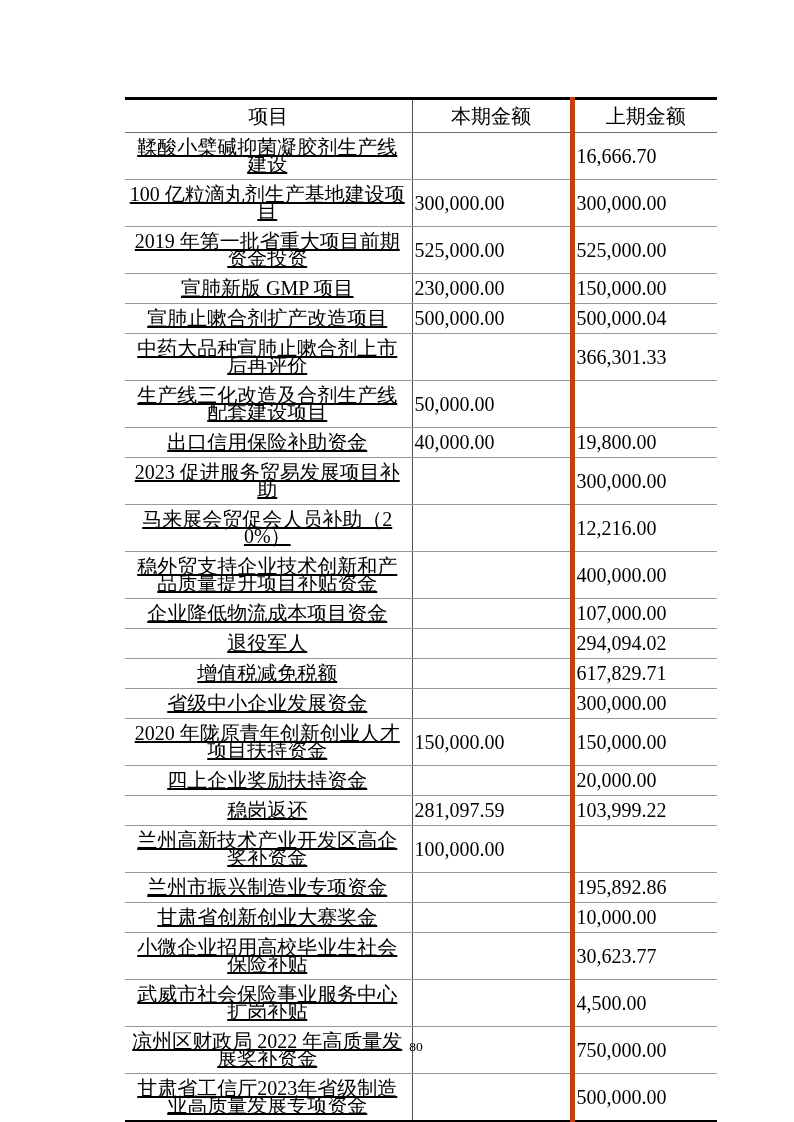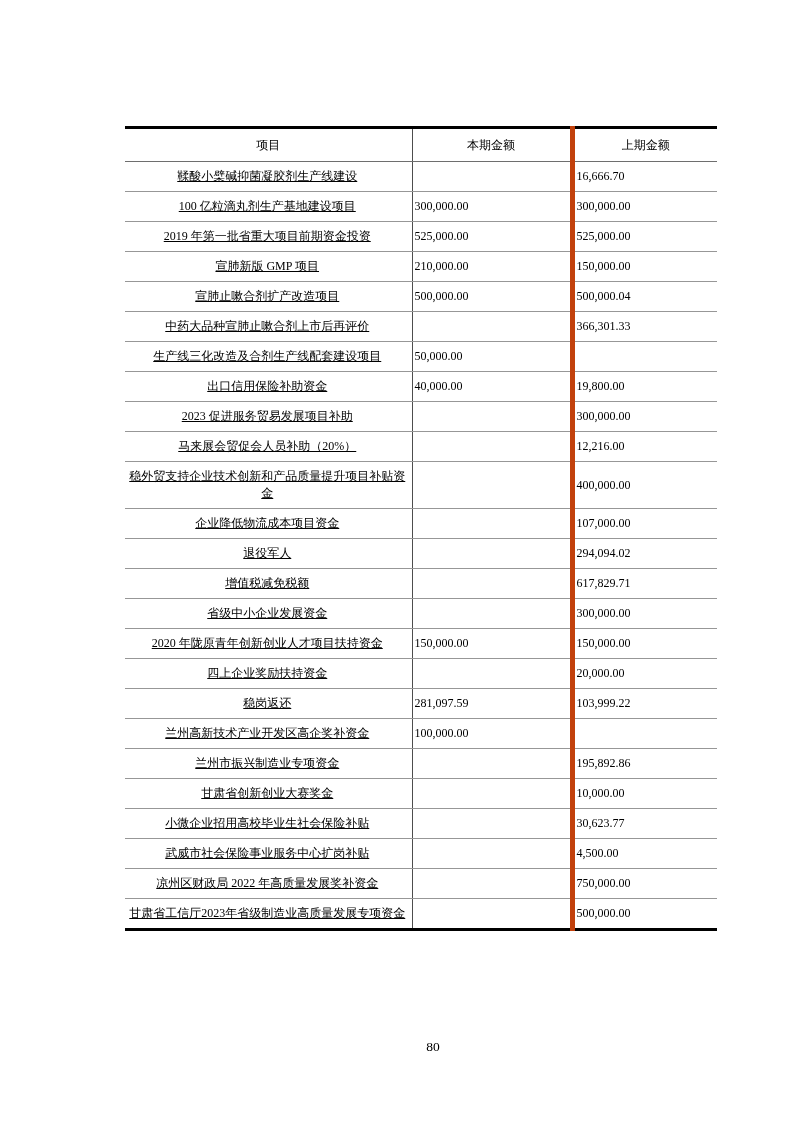--- a/index.html
+++ b/index.html
@@ -16,24 +16,23 @@
     font-family: "Liberation Serif", "DejaVu Serif", serif;
     overflow: hidden;
   }
   table.fin {
     position: absolute;
     left: 125px;
     top: 97px;
     width: 592px;
     border-collapse: collapse;
     table-layout: fixed;
-    font-size: 12px;
+    font-size: 20px;
     border-top: 3px solid #000000;
     border-bottom: 3px solid #000000;
-    margin-top: 29px;
   }
   col.c1 { width: 287px; }
   col.c2 { width: 160px; }
   col.c3 { width: 145px; }
   table.fin th {
     font-weight: 400;
     text-align: center;
     padding: 8px 2px;
     border-bottom: 1px solid #6e6e6e;
     line-height: 16px;
@@ -56,21 +55,21 @@
     padding: 6px 6px 6px 4px;
     word-break: break-all;
     text-decoration: underline;
   }
   td.c-num {
     padding: 6px 8px 6px 2px;
     white-space: nowrap;
   }
   .page-number {
     position: absolute;
-    left: 137px;
+    left: 120px;
     top: 1039px;
     width: 592px;
     text-align: center;
     font-size: 13.5px;
   }
 </style>
 </head>
 <body>
 
 <div class="page">
@@ -99,21 +98,21 @@
           <td class="c-num">300,000.00</td>
           <td class="c-num">300,000.00</td>
         </tr>
         <tr>
           <td class="c-item">2019 年第一批省重大项目前期资金投资</td>
           <td class="c-num">525,000.00</td>
           <td class="c-num">525,000.00</td>
         </tr>
         <tr>
           <td class="c-item">宣肺新版 GMP 项目</td>
-          <td class="c-num">210,000.00</td>
+          <td class="c-num">230,000.00</td>
           <td class="c-num">150,000.00</td>
         </tr>
         <tr>
           <td class="c-item">宣肺止嗽合剂扩产改造项目</td>
           <td class="c-num">500,000.00</td>
           <td class="c-num">500,000.04</td>
         </tr>
         <tr>
           <td class="c-item">中药大品种宣肺止嗽合剂上市后再评价</td>
           <td class="c-num"></td>

